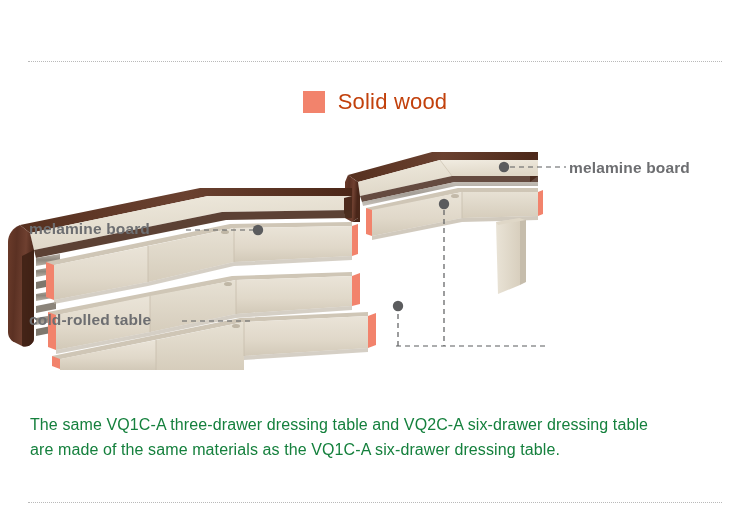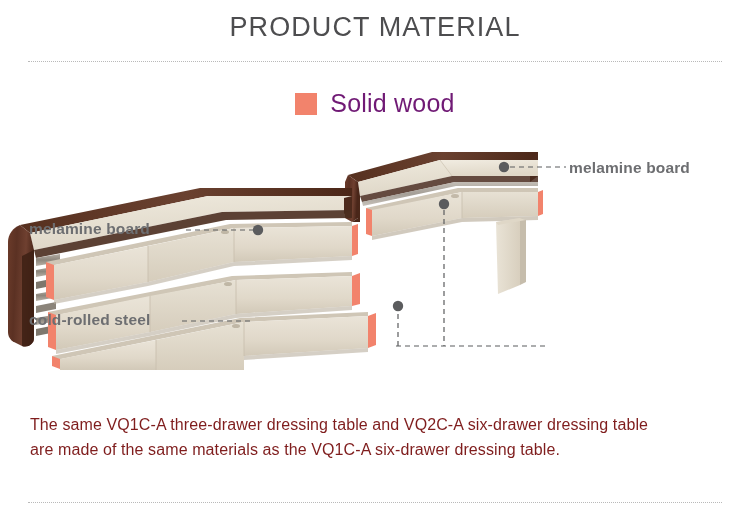--- a/index.html
+++ b/index.html
@@ -41,23 +41,23 @@
     top: 89px; left: 0; width: 750px;
     display: flex; align-items: center; justify-content: center;
     gap: 13px;
   }
   .legend-swatch {
     width: 22px; height: 22px;
     background: #f2836c;
     display: block;
   }
   .legend-label {
-    font-size: 25px;
+    font-size: 22px;
     font-weight: 300;
-    color: #701a75;
+    color: #c2410c;
     letter-spacing: .2px;
   }
 
   
   .figure {
     position: absolute;
     top: 130px; left: 0;
     width: 750px; height: 240px;
   }
   .figure svg { display: block; }
@@ -77,30 +77,29 @@
   .cal-right-bot  { left: 547px; top: 337px; }
 
   
   .body-copy {
     position: absolute;
     left: 30px; top: 396px;
     width: 645px;
     font-size: 16px;
     font-weight: 300;
     line-height: 25px;
-    color: #7f1d1d;
+    color: #15803d;
     letter-spacing: .1px;
   }
 </style>
 </head>
 <body>
 
 <div class="page">
 
-  <div class="title" style="color: rgb(77, 77, 79);">PRODUCT MATERIAL</div>
 
   <div class="rule rule-top" style="border-top-color: rgb(185, 185, 185); border-top-style: dotted;"></div>
 
   <div class="legend">
     <span class="legend-swatch" style="background: rgb(242, 131, 108);"></span>
     <span class="legend-label">Solid wood</span>
   </div>
 
   <div class="figure">
     <svg width="750" height="240" viewBox="0 0 750 240" xmlns="http://www.w3.org/2000/svg">
@@ -264,21 +263,21 @@
         <circle cx="258" cy="100" r="5.2"></circle>
         <circle cx="504" cy="37" r="5.2"></circle>
         <circle cx="444" cy="74" r="5.2"></circle>
         <circle cx="398" cy="176" r="5.2"></circle>
       </g>
     </svg>
   </div>
 
   <div class="callout cal-left-top">melamine board</div>
 
-  <div class="callout cal-left-bot">cold-rolled steel</div>
+  <div class="callout cal-left-bot">cold-rolled table</div>
 
   <div class="callout cal-right-top">melamine board</div>
 
 
   <p class="body-copy">The same VQ1C-A three-drawer dressing table and VQ2C-A six-drawer dressing table are made of the same materials as the VQ1C-A six-drawer dressing table.</p>
 
   <div class="rule rule-bottom" style="border-top-color: rgb(185, 185, 185); border-top-style: dotted;"></div>
 
 </div>
 

